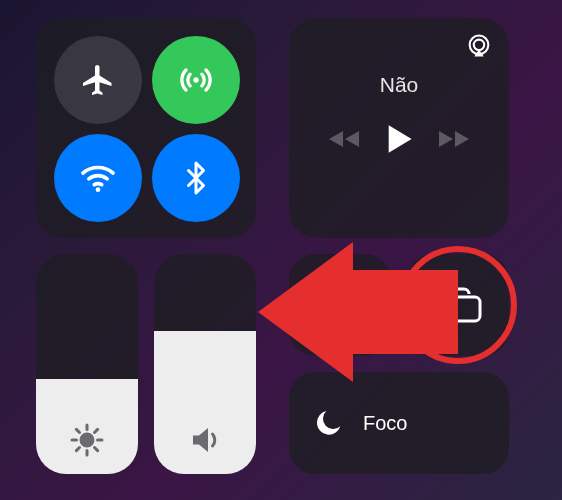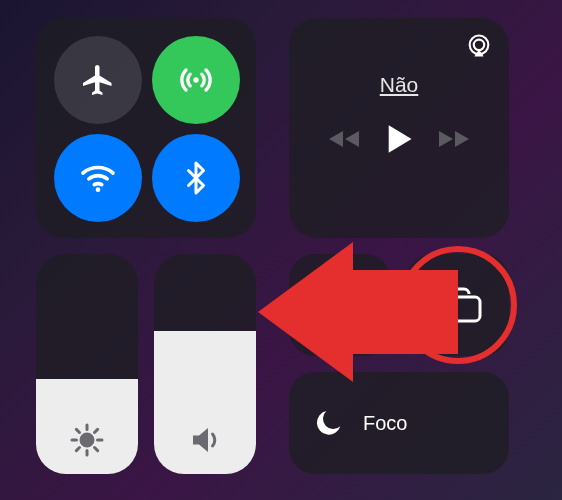--- a/index.html
+++ b/index.html
@@ -59,21 +59,20 @@
       position: absolute;
       top: 14px; right: 16px;
     }
     .media-text {
       margin-top: 38px;
       text-align: left;
       font-size: 21px;
       font-weight: 400;
       line-height: 1.2;
       color: #e6e6e6;
-      text-decoration: underline;
     }
     .media-controls {
       margin-top: 26px;
       width: 100%;
       display: flex;
       align-items: center;
       justify-content: space-around;
       padding: 0 10px;
     }
     

